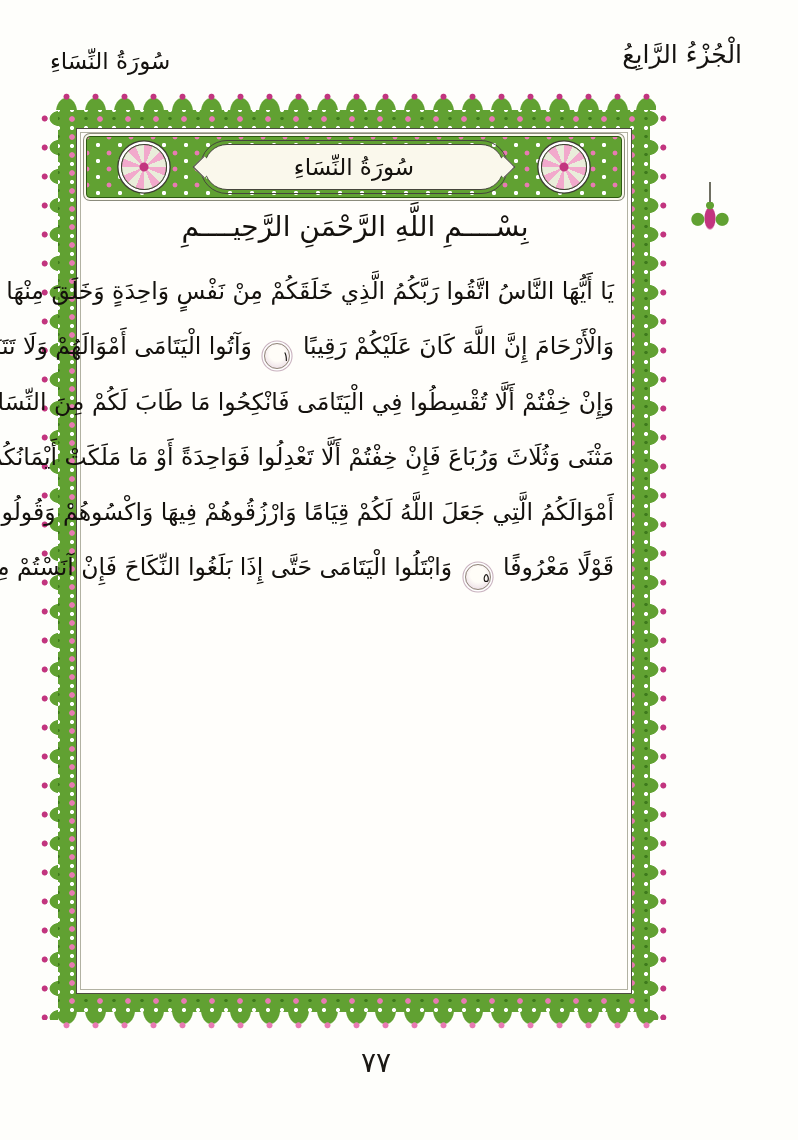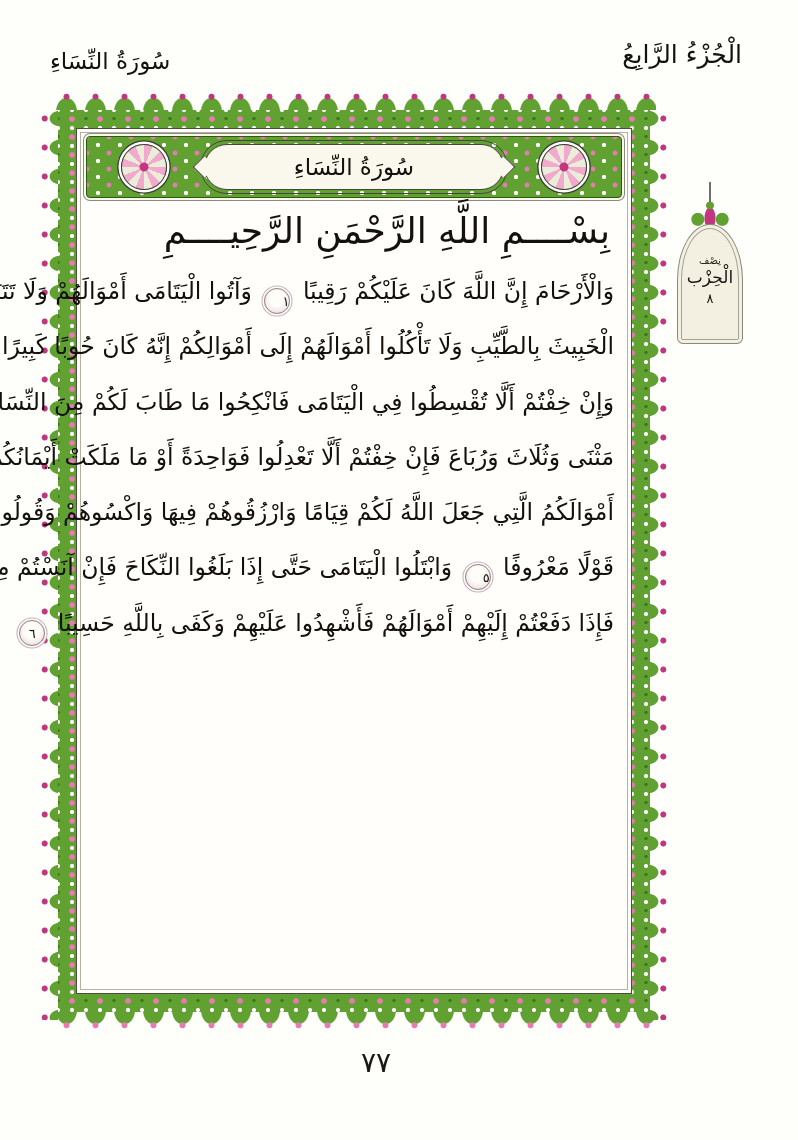--- a/index.html
+++ b/index.html
@@ -96,21 +96,21 @@
     content:"";position:absolute;top:50%;width:15px;height:15px;background:var(--banner-cream);
     transform:translateY(-50%) rotate(45deg);
   }
   #cartouche::before{left:-9px;border-left:1.5px solid #45453c;border-bottom:1.5px solid #45453c;}
   #cartouche::after{right:-9px;border-right:1.5px solid #45453c;border-top:1.5px solid #45453c;}
   #banner-title{font-size:23px;color:#14110d;}
 
   
   #bismillah{
     position:absolute;left:100px;top:210px;width:510px;height:50px;
-    text-align:right;font-size:36px;direction:rtl;color:#14110d;
+    text-align:center;font-size:28px;direction:rtl;color:#14110d;
   }
 
   
   #lines{position:absolute;left:96px;top:264px;width:518px;direction:rtl;}
   .qline{
     height:55.3px;line-height:55.3px;font-size:23.5px;color:#14110d;
     text-align:justify;text-align-last:justify;white-space:nowrap;overflow:visible;
   }
   .qline.qcenter{text-align:center;text-align-last:center;}
   .ayah{
@@ -168,34 +168,28 @@
     <span class="rosette" id="rosette-left"></span>
     <span class="rosette" id="rosette-right"></span>
     <div id="cartouche">
       <span id="banner-title">سُورَةُ النِّسَاءِ</span>
     </div>
   </div>
 
   <div id="bismillah">بِسْــــمِ اللَّهِ الرَّحْمَنِ الرَّحِيــــمِ</div>
 
   <div id="lines">
+      <div class="qline"><span class="seg">يَا أَيُّهَا النَّاسُ اتَّقُوا رَبَّكُمُ الَّذِي خَلَقَكُمْ مِنْ نَفْسٍ وَاحِدَةٍ وَخَلَقَ مِنْهَا</span></div>
       <div class="qline"><span class="seg">وَالْأَرْحَامَ إِنَّ اللَّهَ كَانَ عَلَيْكُمْ رَقِيبًا</span> <span class="ayah">١</span> <span class="seg">وَآتُوا الْيَتَامَى أَمْوَالَهُمْ وَلَا تَتَبَدَّلُوا</span></div>
-      <div class="qline"><span class="seg">الْخَبِيثَ بِالطَّيِّبِ وَلَا تَأْكُلُوا أَمْوَالَهُمْ إِلَى أَمْوَالِكُمْ إِنَّهُ كَانَ حُوبًا كَبِيرًا</span> </div>
       <div class="qline"><span class="seg">وَإِنْ خِفْتُمْ أَلَّا تُقْسِطُوا فِي الْيَتَامَى فَانْكِحُوا مَا طَابَ لَكُمْ مِنَ النِّسَاءِ</span></div>
       <div class="qline"><span class="seg">مَثْنَى وَثُلَاثَ وَرُبَاعَ فَإِنْ خِفْتُمْ أَلَّا تَعْدِلُوا فَوَاحِدَةً أَوْ مَا مَلَكَتْ أَيْمَانُكُمْ</span></div>
       <div class="qline"><span class="seg">أَمْوَالَكُمُ الَّتِي جَعَلَ اللَّهُ لَكُمْ قِيَامًا وَارْزُقُوهُمْ فِيهَا وَاكْسُوهُمْ وَقُولُوا لَهُمْ</span></div>
       <div class="qline"><span class="seg">قَوْلًا مَعْرُوفًا</span> <span class="ayah">٥</span> <span class="seg">وَابْتَلُوا الْيَتَامَى حَتَّى إِذَا بَلَغُوا النِّكَاحَ فَإِنْ آنَسْتُمْ مِنْهُمْ</span></div>
-      <div class="qline qcenter"><span class="seg">فَإِذَا دَفَعْتُمْ إِلَيْهِمْ أَمْوَالَهُمْ فَأَشْهِدُوا عَلَيْهِمْ وَكَفَى بِاللَّهِ حَسِيبًا</span> <span class="ayah">٦</span></div>
     </div>
 
   <div id="hizb">
     <div id="hizb-stem"></div>
     <div id="hizb-finial"></div>
-    <div id="hizb-dome">
-      <div id="hizb-line1">نِصْف</div>
-      <div id="hizb-line2">الْحِزْب</div>
-      <div id="hizb-number">٨</div>
-    </div>
   </div>
 
   <div id="pageno">٧٧</div>
 
 </div>
 
 </body></html>

